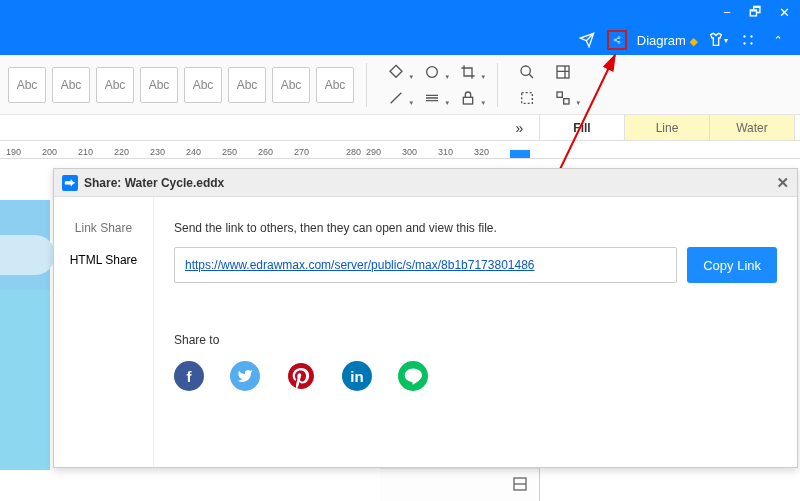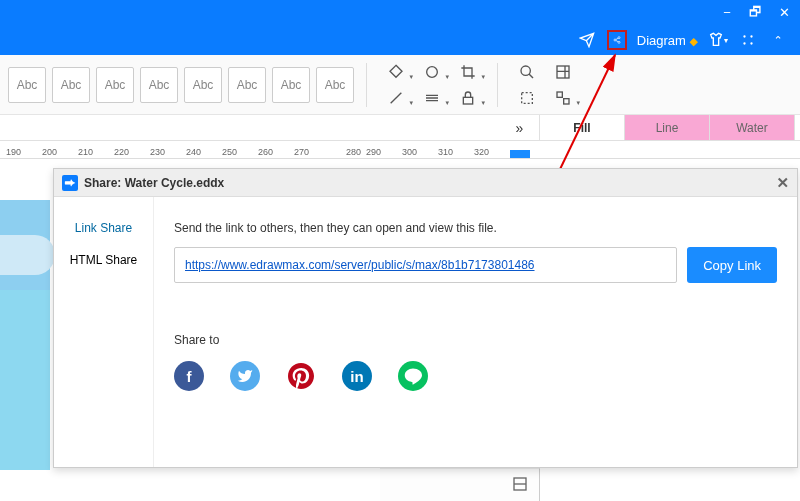--- a/index.html
+++ b/index.html
@@ -14,35 +14,35 @@
 .abc-box{width:38px;height:36px;border:1px solid #ccc;background:#fff;display:flex;align-items:center;justify-content:center;font-size:12px;color:#888;border-radius:2px}
 .tool-group{display:flex;flex-direction:column;gap:4px;margin-left:auto;padding:4px 6px}
 .tool-row{display:flex;gap:14px;align-items:center}
 .tool-btn{width:22px;height:22px;display:flex;align-items:center;justify-content:center;color:#555;cursor:pointer;position:relative}
 .tool-btn .dd{position:absolute;right:-6px;bottom:2px;font-size:7px;color:#666}
 .divider{width:1px;height:44px;background:#ddd;margin:0 6px}
 .subbar{height:26px;background:#fff;display:flex;border-bottom:1px solid #e0e0e0}
 .subbar .expand{width:40px;display:flex;align-items:center;justify-content:center;font-size:14px;color:#333;border-right:1px solid #e0e0e0;margin-left:500px}
 .subbar .tab{flex:0 0 85px;display:flex;align-items:center;justify-content:center;font-size:12px;color:#333;border-right:1px solid #e0e0e0}
 .subbar .tab.active{font-weight:600;background:#fff}
-.subbar .tab.inactive{background:#f9a8d4;color:#666}
+.subbar .tab.inactive{background:#fef9c3;color:#666}
 .ruler{height:18px;background:#fff;border-bottom:1px solid #ddd;display:flex;align-items:flex-end;font-size:9px;color:#666;padding-left:2px;position:relative}
 .ruler span{position:absolute;bottom:1px}
 .watermark{position:absolute;left:0;top:200px;width:50px;height:90px;background:#8dcff0;display:flex;align-items:center;font-size:26px;font-weight:700;color:#2a8fcf;overflow:hidden}
 .watermark .txt{margin-left:-20px;text-shadow:0 0 2px #fff}
 .bluepanel{position:absolute;left:0;top:290px;width:50px;height:180px;background:#8dd8f0}
 .cloud{position:absolute;left:-25px;top:235px;width:80px;height:40px;background:#cfe9f7;border-radius:40px}
 .dialog{position:absolute;left:53px;top:168px;width:745px;height:300px;background:#fff;border:1px solid #ccc;box-shadow:0 3px 8px rgba(0,0,0,.15)}
 .dlg-title{height:28px;background:#eee;border-bottom:1px solid #ddd;display:flex;align-items:center;padding:0 8px;font-size:12px;font-weight:600;color:#333}
 .dlg-title .logo{width:16px;height:16px;background:#0a7cff;color:#fff;display:flex;align-items:center;justify-content:center;font-size:11px;font-weight:700;border-radius:2px;margin-right:6px}
 .dlg-title .close{margin-left:auto;font-size:15px;color:#666;cursor:pointer}
 .dlg-body{display:flex;height:calc(100% - 28px)}
 .dlg-side{width:100px;border-right:1px solid #eee;padding:24px 10px;display:flex;flex-direction:column;gap:18px;font-size:12px;align-items:center}
 .dlg-side .item{cursor:pointer}
-.dlg-side .item.active{color:#0369a1}
+.dlg-side .item.active{color:#737373}
 .dlg-main{flex:1;padding:24px 20px;font-size:12px;color:#333}
 .link-row{display:flex;gap:10px;margin-top:12px;align-items:center}
 .link-input{flex:1;height:36px;border:1px solid #ccc;border-radius:2px;padding:0 10px;font-size:12px;color:#0a58ca;text-decoration:underline}
 .copy-btn{height:36px;padding:0 16px;background:#1a8cff;color:#fff;border:none;border-radius:3px;font-size:13px;cursor:pointer}
 .share-to{margin-top:50px}
 .share-icons{display:flex;gap:26px;margin-top:14px}
 .sicon{width:30px;height:30px;border-radius:50%;display:flex;align-items:center;justify-content:center;color:#fff;font-weight:700;font-size:15px;cursor:pointer}
 .fb{background:#3b5998}.tw{background:#55acee}.pin{background:#fff;color:#bd081c;border:1px solid #fff;font-size:22px}.pin svg{fill:#bd081c}.li{background:#0077b5}.ln{background:#07c160}
 .arrow{position:absolute;left:540px;top:50px;pointer-events:none}
 .bottom-ico{position:absolute;right:270px;bottom:7px;display:flex;gap:8px}

